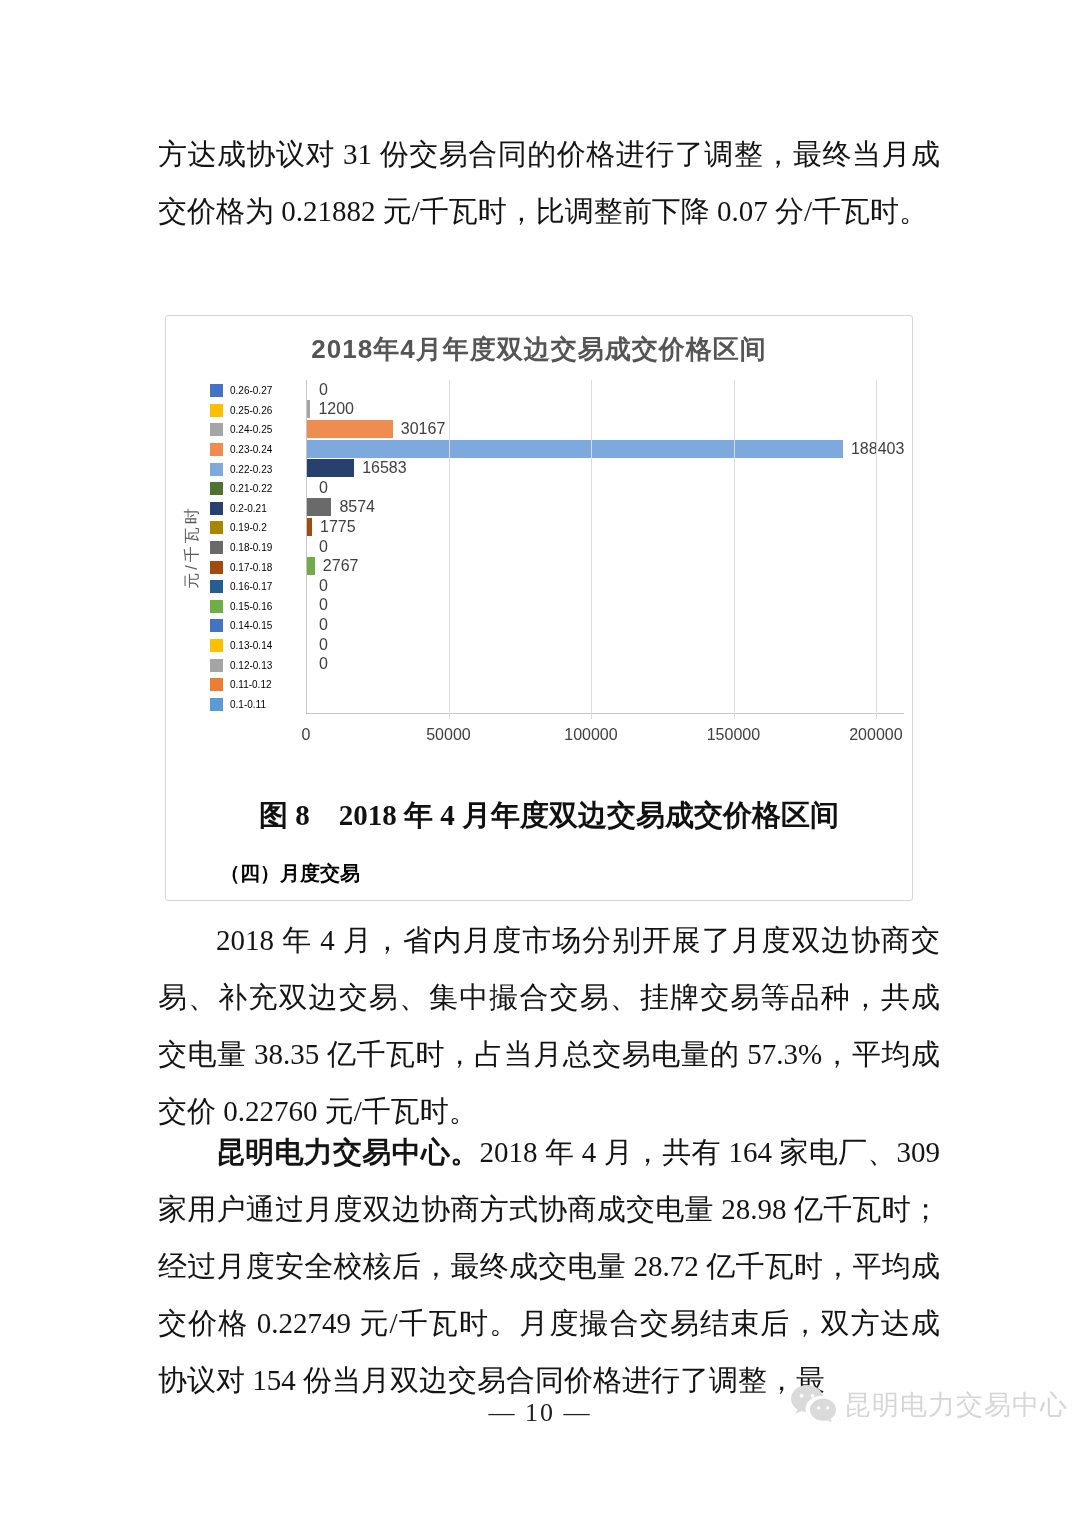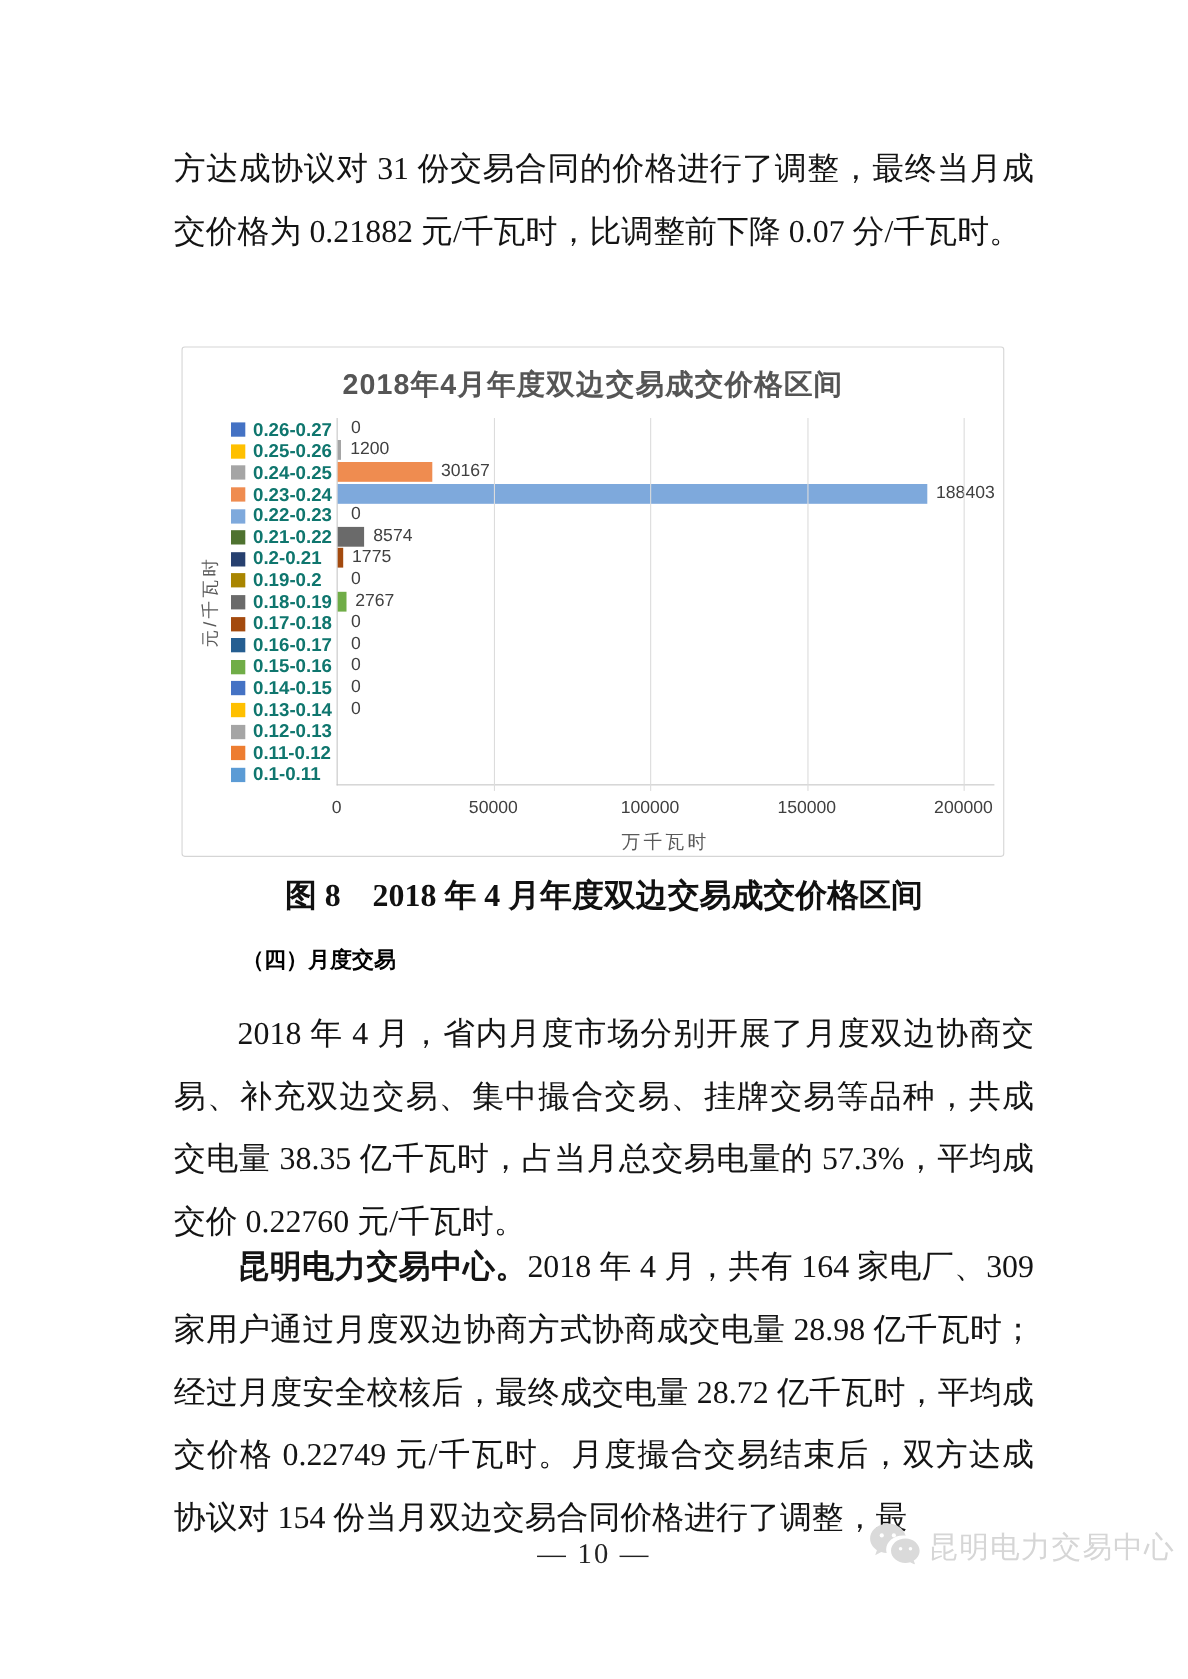--- a/index.html
+++ b/index.html
@@ -13,38 +13,38 @@
     position:absolute;left:158px;width:782px;
     font-size:29px;line-height:57px;text-align:justify;
   }
   #top-para{top:126px;}
   #para1{top:912px;text-indent:58px;}
   #para2{top:1124px;text-indent:58px;}
   .lead{font-family:"Liberation Sans",sans-serif;font-weight:700;}
 
   
   .chart{
-    position:absolute;left:165px;top:315px;width:748px;height:464px;
+    position:absolute;left:165px;top:315px;width:748px;height:586px;
     background:#ffffff;border:1px solid #d5d5d5;border-radius:3px;
     font-family:"Liberation Sans",sans-serif;box-sizing:border-box;
   }
   .chart-title{
     position:absolute;top:16px;left:0;right:0;text-align:center;
     font-size:26px;font-weight:700;color:#555555;letter-spacing:1px;
   }
   .plot-wrap{position:absolute;left:0;top:64px;right:0;height:334px;}
   .y-title{
     position:absolute;left:26px;top:50%;
     transform:translate(-50%,-50%) rotate(-90deg);
     font-size:16px;color:#595959;white-space:nowrap;letter-spacing:3px;
   }
   .legend{position:absolute;left:44px;top:1px;width:96px;}
   .legend-row{display:flex;align-items:center;height:19.6px;}
   .swatch{width:13px;height:13px;flex:0 0 13px;margin-right:7px;}
-  .legend-label{font-size:17px;font-weight:700;color:#0f766e;white-space:nowrap;}
+  .legend-label{font-size:10px;font-weight:400;color:#000000;white-space:nowrap;}
   .plot{
     position:absolute;left:140px;right:8px;top:0;bottom:0;
     border-left:1px solid #c6c6c6;border-bottom:1px solid #c6c6c6;
   }
   .gridline{position:absolute;top:0;bottom:-6px;width:1px;background:#dcdcdc;}
   .rows{position:relative;height:100%;}
   .bar-row{display:flex;align-items:center;height:19.6px;}
   .bar{height:18px;flex:0 0 auto;}
   .bar-value{font-size:16px;color:#404040;margin-left:8px;white-space:nowrap;}
   .bar-row.zero .bar-value{margin-left:12px;}
@@ -167,20 +167,24 @@
             <div class="bar" style="width: 0.5718%; background: rgb(165, 165, 165);"></div>
             <span class="bar-value">1200</span>
           </div>
           <div class="bar-row">
             <div class="bar" style="width: 14.3746%; background: rgb(239, 140, 80);"></div>
             <span class="bar-value">30167</span>
           </div>
           <div class="bar-row">
             <div class="bar" style="width: 89.774%; background: rgb(126, 169, 220);"></div>
             <span class="bar-value">188403</span>
+          </div>
+          <div class="bar-row">
+            <div class="bar" style="width: 7.9018%; background: rgb(39, 64, 111);"></div>
+            <span class="bar-value">16583</span>
           </div>
           <div class="bar-row zero">
             <span class="bar-value">0</span>
           </div>
           <div class="bar-row">
             <div class="bar" style="width: 4.08551%; background: rgb(106, 106, 106);"></div>
             <span class="bar-value">8574</span>
           </div>
           <div class="bar-row">
             <div class="bar" style="width: 0.845787%; background: rgb(163, 74, 14);"></div>
@@ -215,21 +219,20 @@
         <div class="gridline" style="left: 95.3%;"></div>
       </div>
   </div>
   <div class="x-ticks">
       <span class="tick" style="left: 0%;">0</span>
       <span class="tick" style="left: 23.825%;">50000</span>
       <span class="tick" style="left: 47.65%;">100000</span>
       <span class="tick" style="left: 71.475%;">150000</span>
       <span class="tick" style="left: 95.3%;">200000</span>
     </div>
-  <div class="x-title">万千瓦时</div>
 </div>
 
 <div class="caption">图 8　2018 年 4 月年度双边交易成交价格区间</div>
 <div class="heading">（四）月度交易</div>
 
 <div class="para" id="para1">2018 年 4 月，省内月度市场分别开展了月度双边协商交易、补充双边交易、集中撮合交易、挂牌交易等品种，共成交电量 38.35 亿千瓦时，占当月总交易电量的 57.3%，平均成交价 0.22760 元/千瓦时。</div>
 <div class="para" id="para2"><span class="lead">昆明电力交易中心。</span><span>2018 年 4 月，共有 164 家电厂、309 家用户通过月度双边协商方式协商成交电量 28.98 亿千瓦时；经过月度安全校核后，最终成交电量 28.72 亿千瓦时，平均成交价格 0.22749 元/千瓦时。月度撮合交易结束后，双方达成协议对 154 份当月双边交易合同价格进行了调整，最</span></div>
 
 <div class="page-num">— 10 —</div>
 

